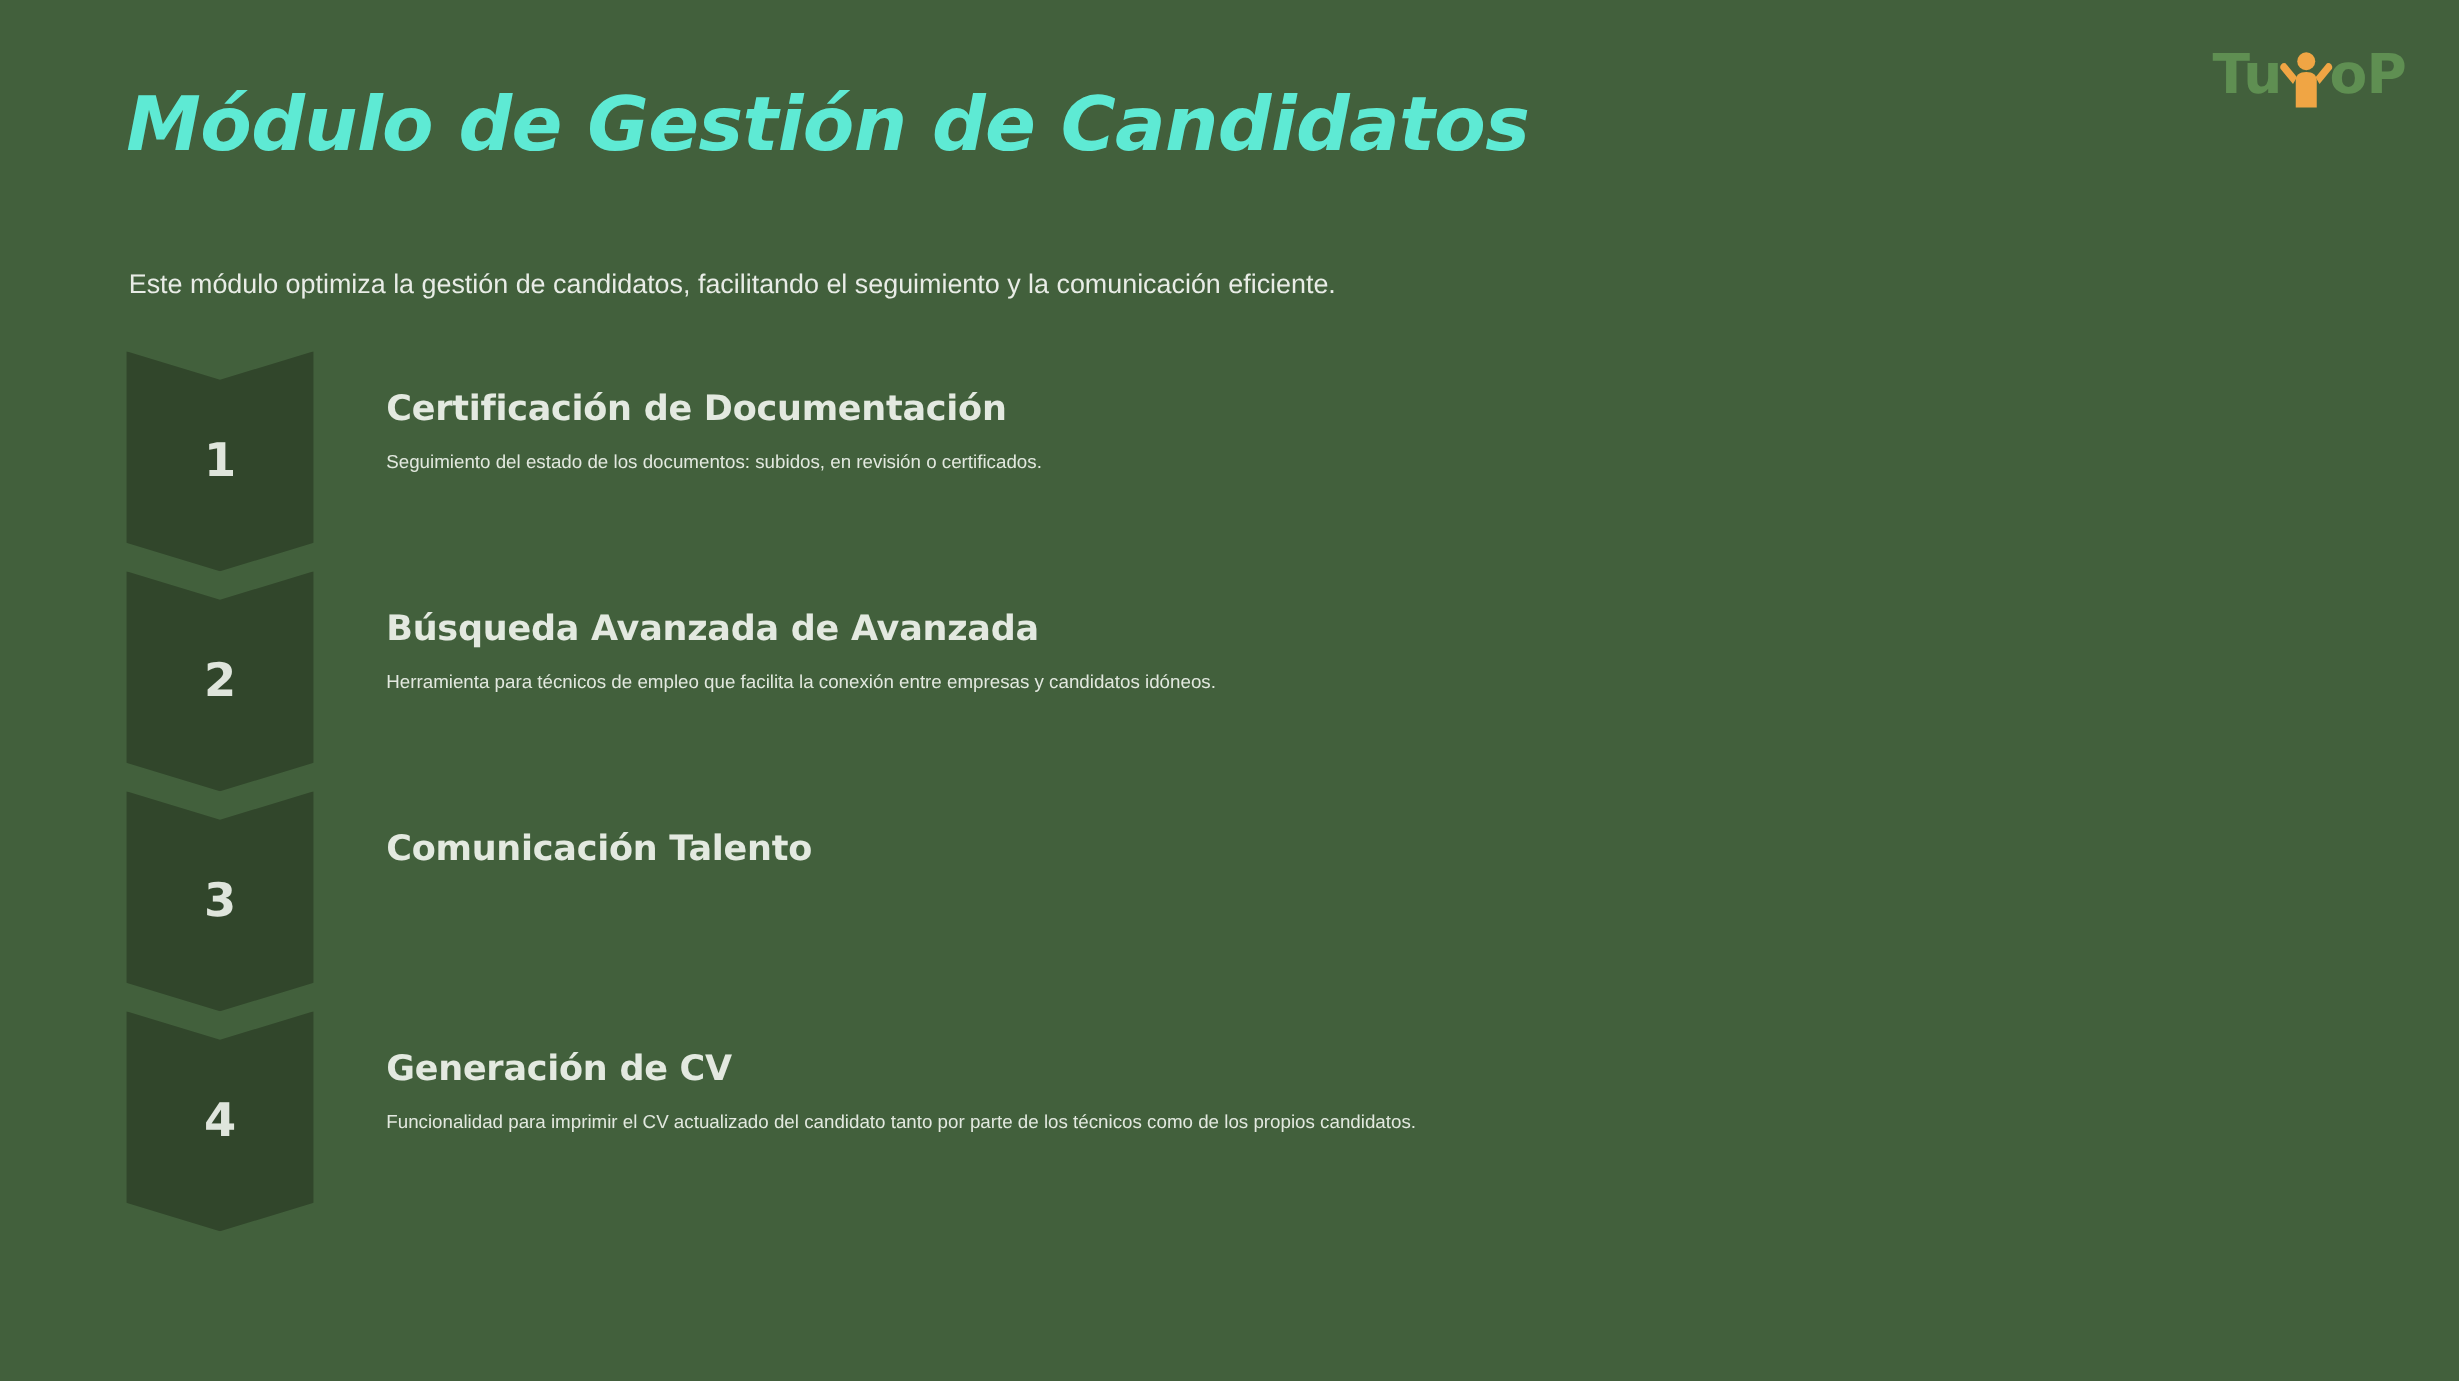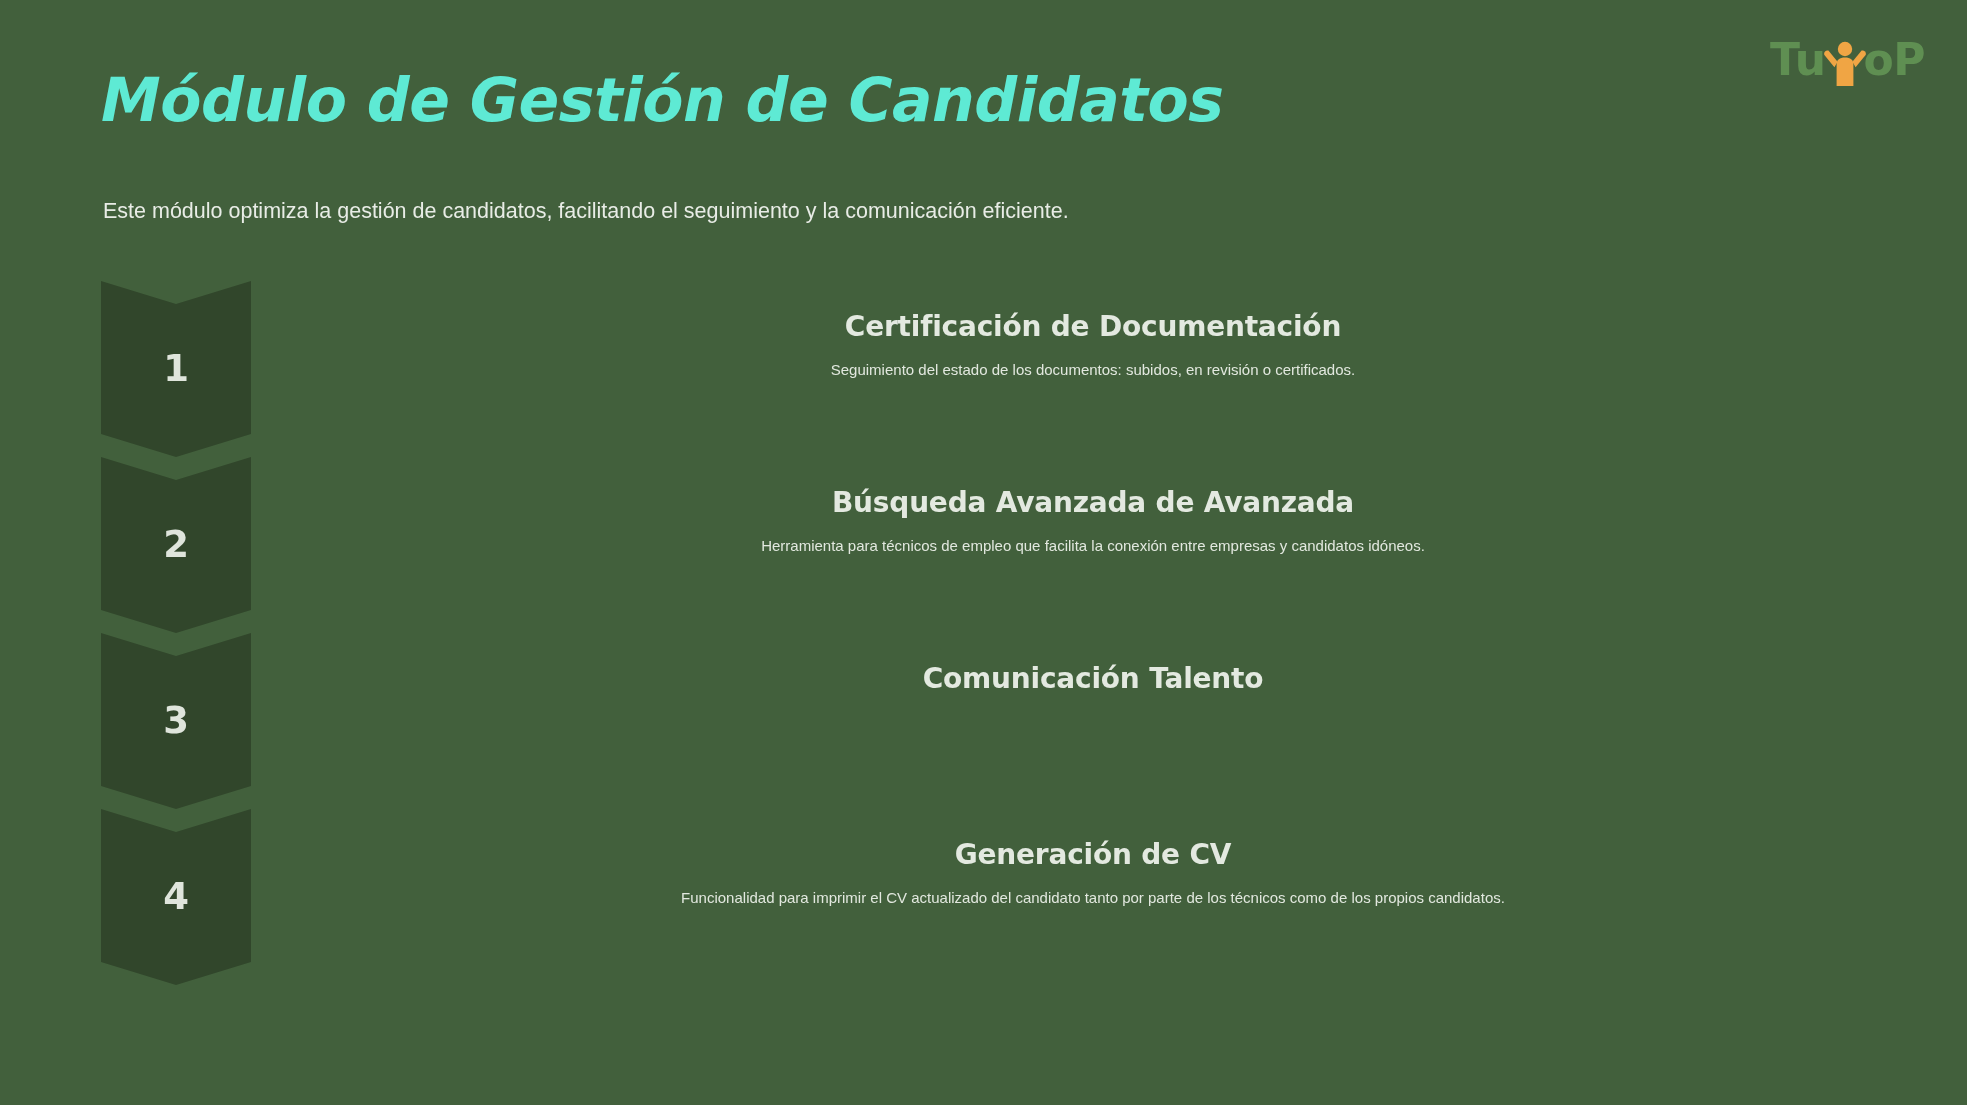--- a/index.html
+++ b/index.html
@@ -62,21 +62,21 @@
     color: #5eead4;
     line-height: 1.08;
     white-space: nowrap;
     font-style: italic;
   }
 
   
   .page-subtitle {
     position: absolute;
     left: 103px;
-    top: 196px;
+    top: 212px;
     font-size: 21.5px;
     font-weight: 400;
     color: #e8ece6;
     line-height: 1.4;
     white-space: nowrap;
   }
 
   
   .steps {
     position: absolute;
@@ -109,23 +109,22 @@
     font-family: "DejaVu Sans", sans-serif;
     font-size: 37px;
     font-weight: 700;
     color: #dfe5dc;
     line-height: 1;
     padding-bottom: 2px;
   }
 
   .step-body {
     flex: 1 1 auto;
-    padding-left: 44px;
+    padding-left: 58px;
     padding-top: 30px;
-    text-align: center;
   }
 
   .step-title {
     font-family: "DejaVu Sans", sans-serif;
     font-size: 28px;
     font-weight: 700;
     color: #e3e9e0;
     letter-spacing: -0.2px;
     line-height: 1.15;
     margin-bottom: 17px;

